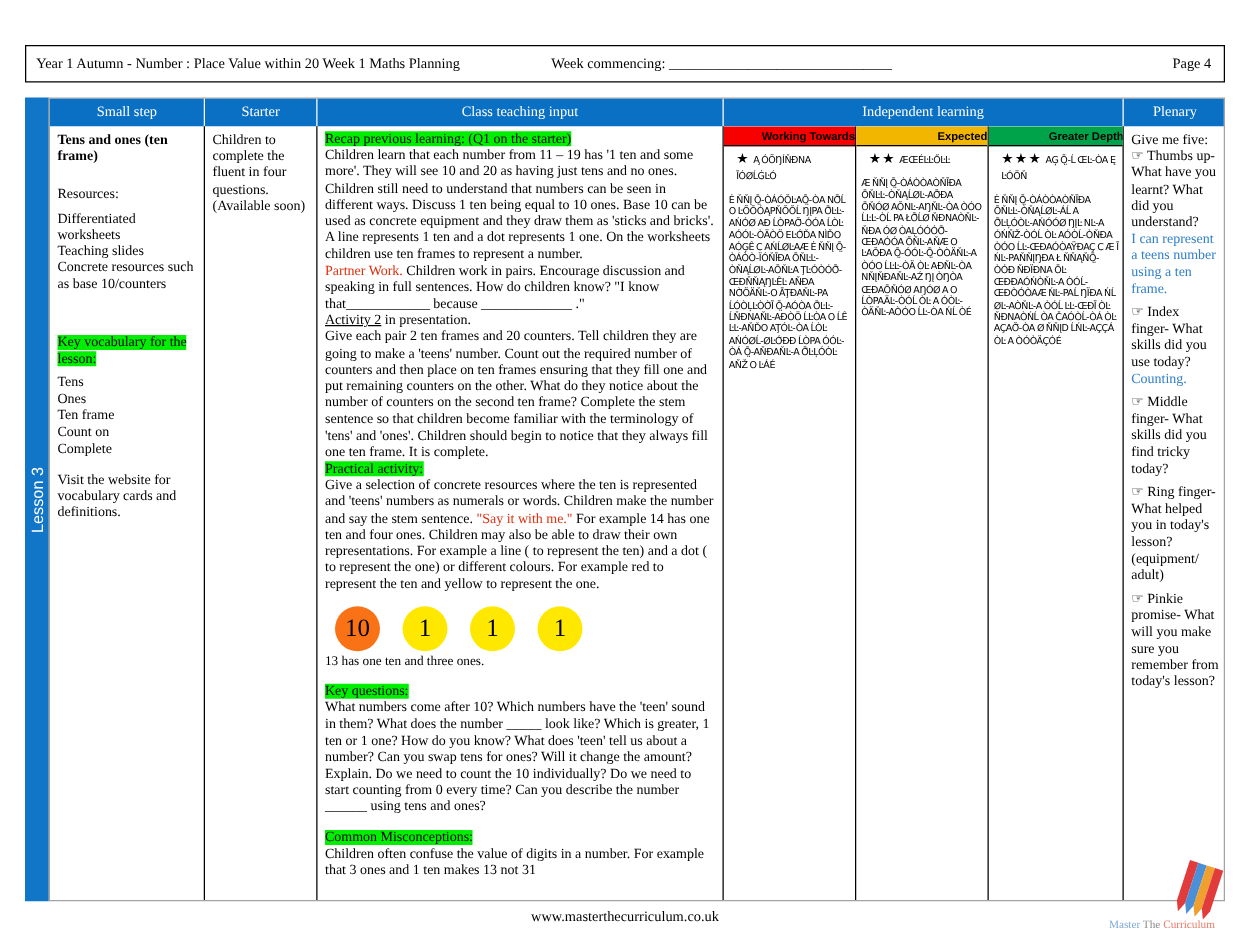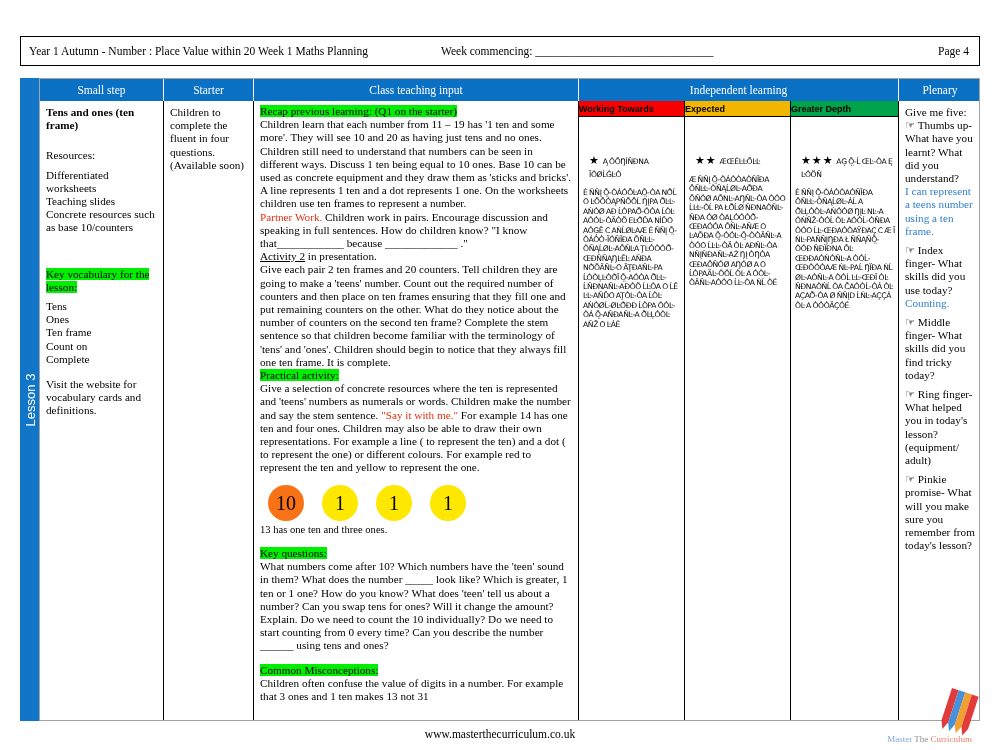--- a/index.html
+++ b/index.html
@@ -102,21 +102,21 @@
     box-sizing:border-box;
     overflow:hidden;
   }
   .sub.last{border-right:none;}
   #s-wt{left:0;width:106px;}
   #s-ex{left:106px;width:106px;}
   #s-gd{left:212px;width:108px;}
 
   .subhead{
     height:16px;line-height:16px;
-    text-align:left;
+    text-align:right;
     font-family:"Liberation Sans", sans-serif;
     font-size:9px;font-weight:bold;
     color:#000;
     border-bottom:1px solid #000;
     box-sizing:border-box;
     overflow:hidden;white-space:nowrap;
   }
   .sh-wt{background:#f90000;}
   .sh-ex{background:#f2b600;}
   .sh-gd{background:#00a349;}
@@ -144,21 +144,20 @@
     word-spacing:-0.5px;
     color:#000;
     word-wrap:break-word;
   }
   .stars{
     text-align:left;
     padding-left:6px;
     font-size:11px;
     line-height:13px;
     margin-bottom:2px;
-    margin-top:33px;
   }
   .star{letter-spacing:1px;}
 
   
   .counters{
     margin:10px 0 0 8px;
     height:38px;position:relative;
   }
   .circ{
     position:absolute;top:0;

